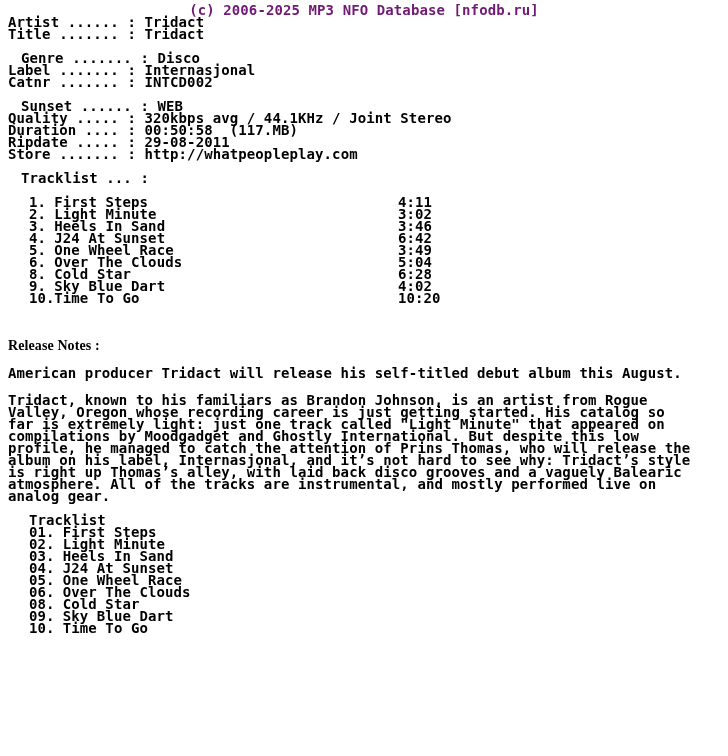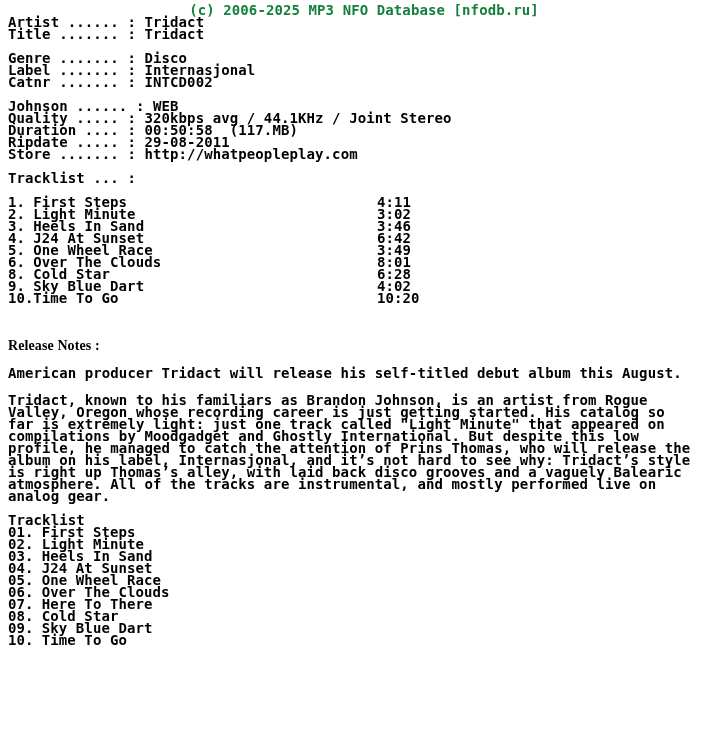--- a/index.html
+++ b/index.html
@@ -25,21 +25,21 @@
     line-height: 12px;
     white-space: pre;
     padding-left: 8px;
     position: relative;
   }
   .header-line {
     padding-left: 0;
     text-align: center;
     color: #e10000;
   }
-  .gap-1 { margin-top: 12px; }
+  .gap-1 { margin-top: 12px; padding-left: 21px; }
   .gap-3 { margin-top: 36px; font-family: Liberation Serif, serif; }
   .t-num {
     display: inline-block;
     white-space: pre;
   }
   .t-num.w3 { width: 3ch; }
   .t-num.w4 { width: 4ch; }
   .t-time {
     position: absolute;
     left: 377px;
@@ -50,44 +50,44 @@
     line-height: 12px;
     padding-left: 8px;
     margin-top: 15px;
   }
 </style>
 </head>
 <body>
 
 <div class="nfo">
 
-  <div class="line header-line" style="color: #15803d;">(c) 2006-2025 MP3 NFO Database [nfodb.ru]</div>
+  <div class="line header-line" style="color: #701a75;">(c) 2006-2025 MP3 NFO Database [nfodb.ru]</div>
 
   <div class="line"><span>Artist ...... : </span><span>Tridact</span></div>
   <div class="line"><span>Title ....... : </span><span>Tridact</span></div>
 
   <div class="line gap-1"><span>Genre ....... : </span><span>Disco</span></div>
   <div class="line"><span>Label ....... : </span><span>Internasjonal</span></div>
   <div class="line"><span>Catnr ....... : </span><span>INTCD002</span></div>
 
-  <div class="line gap-1"><span>Johnson ...... : </span><span>WEB</span></div>
+  <div class="line gap-1"><span>Sunset ...... : </span><span>WEB</span></div>
   <div class="line"><span>Quality ..... : </span><span>320kbps avg / 44.1KHz / Joint Stereo</span></div>
   <div class="line"><span>Duration .... : </span><span>00:50:58  (117.MB)</span></div>
   <div class="line"><span>Ripdate ..... : </span><span>29-08-2011</span></div>
   <div class="line"><span>Store ....... : </span><span>http://whatpeopleplay.com</span></div>
 
   <div class="line gap-1">Tracklist ... :</div>
 
   <div class="tracklist gap-1">
     <div class="line"><span class="t-num w3">1.</span><span>First Steps</span><span class="t-time">4:11</span></div>
     <div class="line"><span class="t-num w3">2.</span><span>Light Minute</span><span class="t-time">3:02</span></div>
     <div class="line"><span class="t-num w3">3.</span><span>Heels In Sand</span><span class="t-time">3:46</span></div>
     <div class="line"><span class="t-num w3">4.</span><span>J24 At Sunset</span><span class="t-time">6:42</span></div>
     <div class="line"><span class="t-num w3">5.</span><span>One Wheel Race</span><span class="t-time">3:49</span></div>
-    <div class="line"><span class="t-num w3">6.</span><span>Over The Clouds</span><span class="t-time">8:01</span></div>
+    <div class="line"><span class="t-num w3">6.</span><span>Over The Clouds</span><span class="t-time">5:04</span></div>
     <div class="line"><span class="t-num w3">8.</span><span>Cold Star</span><span class="t-time">6:28</span></div>
     <div class="line"><span class="t-num w3">9.</span><span>Sky Blue Dart</span><span class="t-time">4:02</span></div>
     <div class="line"><span class="t-num w3">10.</span><span>Time To Go</span><span class="t-time">10:20</span></div>
   </div>
 
   <div class="line gap-3">Release Notes :</div>
 
   <div class="para gap-1">American producer Tridact will release his self-titled debut album this August.</div>
 
   <div class="para gap-1">Tridact, known to his familiars as Brandon Johnson, is an artist from Rogue
@@ -101,19 +101,18 @@
 analog gear.</div>
 
   <div class="bottom-tracklist gap-1">
     <div class="line">Tracklist</div>
     <div class="line"><span class="t-num w4">01.</span><span>First Steps</span></div>
     <div class="line"><span class="t-num w4">02.</span><span>Light Minute</span></div>
     <div class="line"><span class="t-num w4">03.</span><span>Heels In Sand</span></div>
     <div class="line"><span class="t-num w4">04.</span><span>J24 At Sunset</span></div>
     <div class="line"><span class="t-num w4">05.</span><span>One Wheel Race</span></div>
     <div class="line"><span class="t-num w4">06.</span><span>Over The Clouds</span></div>
-    <div class="line"><span class="t-num w4">07.</span><span>Here To There</span></div>
     <div class="line"><span class="t-num w4">08.</span><span>Cold Star</span></div>
     <div class="line"><span class="t-num w4">09.</span><span>Sky Blue Dart</span></div>
     <div class="line"><span class="t-num w4">10.</span><span>Time To Go</span></div>
   </div>
 
 </div>
 
 </body></html>

